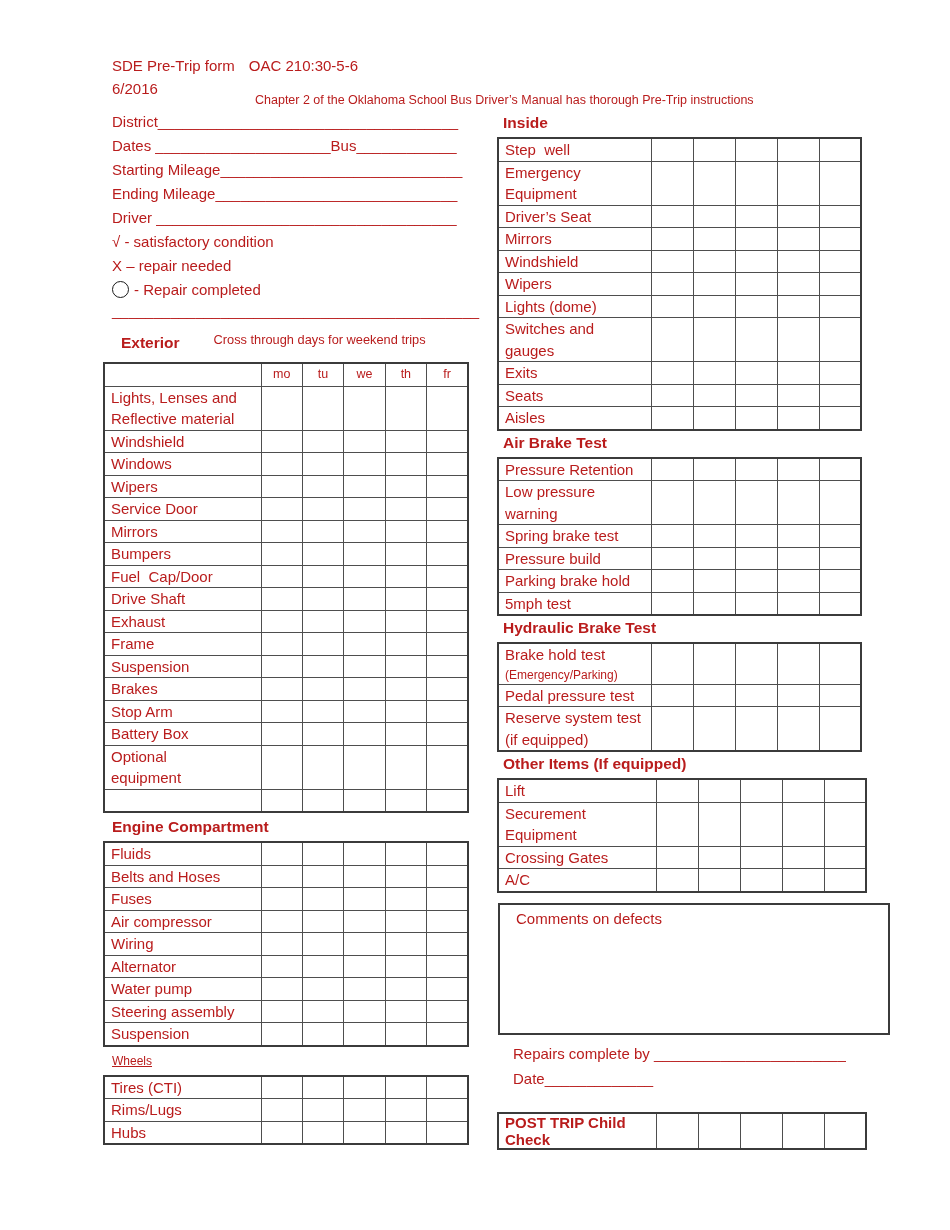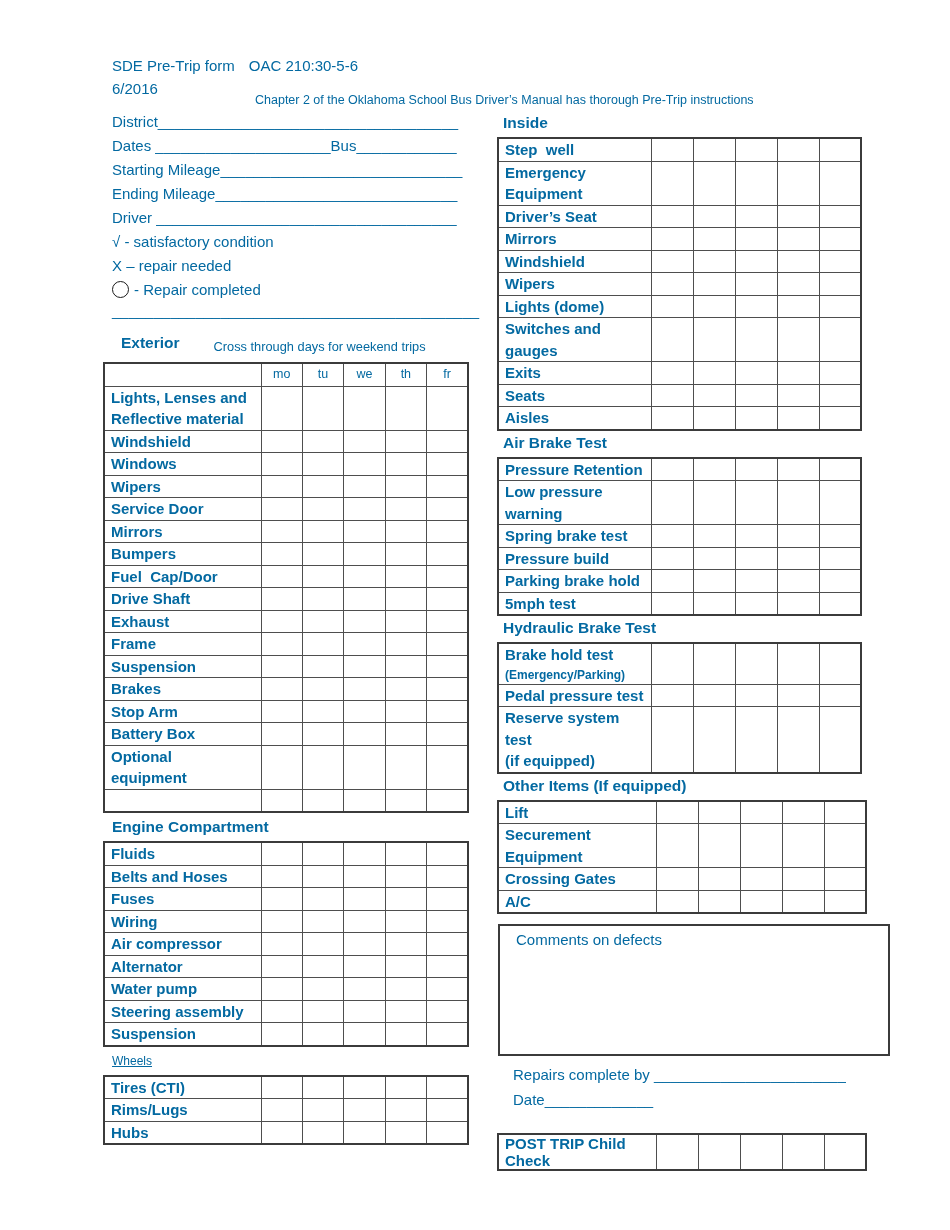--- a/index.html
+++ b/index.html
@@ -1,45 +1,45 @@
 <!DOCTYPE html>
 <html><head>
 <meta charset="utf-8">
 <style>
   html,body{margin:0;padding:0;background:#fff;}
   .page{position:relative;width:950px;height:1230px;background:#fff;overflow:hidden;
-        font-family:"Liberation Sans",sans-serif;font-size:15px;color:#0369a1;}
+        font-family:"Liberation Sans",sans-serif;font-size:15px;color:#b91c1c;}
 
   
   .hdr{position:absolute;left:112px;top:56px;width:760px;}
   .hdr .l1{display:flex;gap:14px;line-height:20px;}
   .hdr .l2{position:relative;margin-top:3px;line-height:20px;}
   .hdr .l2 .note{position:absolute;left:143px;top:11px;font-size:12.5px;white-space:nowrap;}
 
   
   .col-left{position:absolute;left:103px;top:110px;width:380px;}
   .col-right{position:absolute;left:497px;top:110px;width:400px;}
 
   .fill-line,.legend-line{line-height:24px;margin-left:9px;white-space:nowrap;}
   .circle{display:inline-block;width:15px;height:15px;border:1.6px solid #1b1b1b;
           border-radius:50%;vertical-align:-3px;margin-right:5px;}
   .sep-line{line-height:18px;margin-left:9px;white-space:nowrap;}
 
   .sec-title{font-weight:bold;font-size:15.5px;}
   .plain-label{font-size:12px;text-decoration:underline;}
   .col-left .sec-title,.col-left .plain-label{display:block;margin:4px 0 4px 9px;line-height:20px;}
-  .exterior-head{display:flex;align-items:flex-end;gap:34px;margin:9px 0 5px 9px;line-height:21px;}
+  .exterior-head{display:flex;align-items:flex-start;gap:34px;margin:9px 0 5px 9px;line-height:21px;}
   .exterior-head .sec-note{font-size:12.8px;font-weight:normal;}
   .col-right .sec-title{display:block;margin:2px 0 4px 6px;line-height:20px;}
   .col-right > .sec-title:first-child{margin-top:3px;}
 
   
   table.grid{border-collapse:collapse;table-layout:fixed;border:2px solid #3b3b3b;}
   .grid td{border:1px solid #4e4e4e;height:21.5px;padding:0;vertical-align:middle;}
-  td.lbl{padding:0 4px 0 6px;font-weight:bold;}
+  td.lbl{padding:0 4px 0 6px;}
   .lab{display:block;white-space:pre-wrap;line-height:21.5px;}
   .sub{display:block;font-size:12px;line-height:18px;}
   td.day{text-align:center;font-size:12.5px;line-height:21px;}
   .w-left .c-lbl{width:157px;} .w-left .c-chk{width:41.4px;}
   .w-right .c-lbl{width:153px;} .w-right .c-chk{width:42px;}
   .w-wide .c-lbl{width:158px;} .w-wide .c-chk{width:42px;}
   table.post{margin-top:21px;}
   .post td{height:25px;}
   .post td.lbl{font-weight:bold;}
 
@@ -353,33 +353,33 @@
             </td>
             <td class="chk"></td>
             <td class="chk"></td>
             <td class="chk"></td>
             <td class="chk"></td>
             <td class="chk"></td>
           </tr>
 
           <tr>
             <td class="lbl">
+              <span class="lab">Air compressor</span>
+              <span class="sub"></span>
+            </td>
+            <td class="chk"></td>
+            <td class="chk"></td>
+            <td class="chk"></td>
+            <td class="chk"></td>
+            <td class="chk"></td>
+          </tr>
+
+          <tr>
+            <td class="lbl">
               <span class="lab">Wiring</span>
-              <span class="sub"></span>
-            </td>
-            <td class="chk"></td>
-            <td class="chk"></td>
-            <td class="chk"></td>
-            <td class="chk"></td>
-            <td class="chk"></td>
-          </tr>
-
-          <tr>
-            <td class="lbl">
-              <span class="lab">Air compressor</span>
               <span class="sub"></span>
             </td>
             <td class="chk"></td>
             <td class="chk"></td>
             <td class="chk"></td>
             <td class="chk"></td>
             <td class="chk"></td>
           </tr>
 
           <tr>

